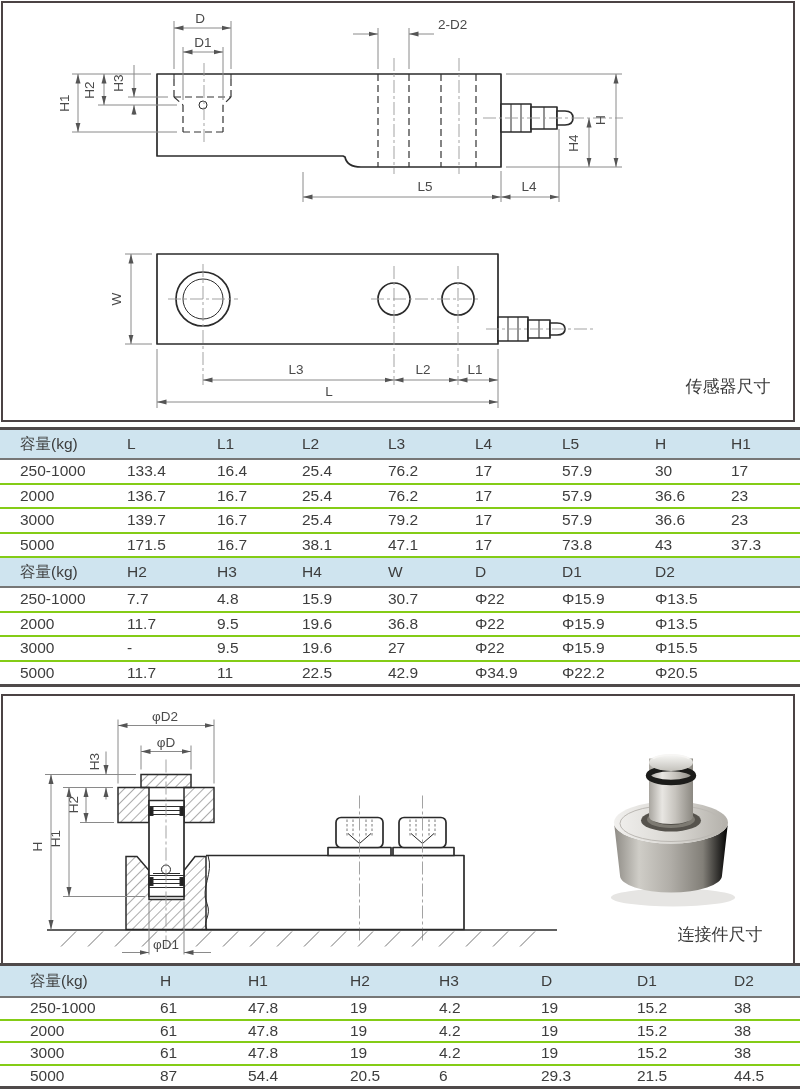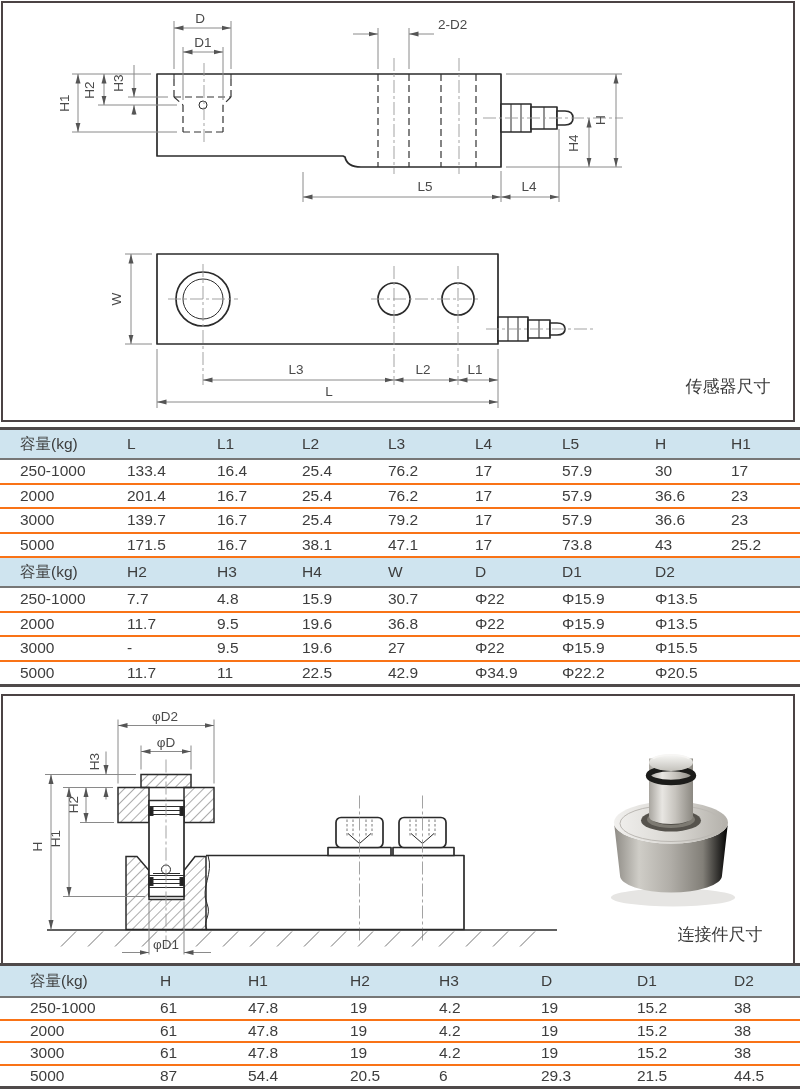--- a/index.html
+++ b/index.html
@@ -9,21 +9,21 @@
   #box-connector{top:694px;height:272px;}
   .dbox svg{display:block;width:100%;height:100%;}
   .spec-table{position:absolute;left:0;width:800px;border-top:3px solid #4f4a4a;border-bottom:3px solid #4f4a4a;box-sizing:border-box;background:#fff;}
   #table-sensor{top:427px;}
   #table-connector{top:963px;}
   .trow{display:grid;align-items:center;padding-left:20px;font-size:15.5px;}
   .t1 .trow{grid-template-columns:107px 90px 85px 86px 87px 87px 93px 76px auto;}
   .t2 .trow{padding-left:30px;grid-template-columns:130px 88px 102px 89px 102px 96px 97px auto;}
   .thead{background:#cfe4ef;height:28px;border-bottom:2px solid #767676;}
   .t2 .thead{height:30px;}
-  .tdata{height:22.6px;border-bottom:2px solid #f97316;}
+  .tdata{height:22.6px;border-bottom:2px solid #84cc16;}
   .t1 .tdata{height:22.5px;}
   .t2 .tdata{height:20.5px;}
   .trow:last-child{border-bottom:none;}
   .tcell{white-space:nowrap;overflow:visible;}
   
   .obj{stroke:#2b2b2b;stroke-width:1.7;fill:none;stroke-linejoin:round;}
   .objw{stroke:#2b2b2b;stroke-width:1.7;fill:#fff;stroke-linejoin:round;}
   .hatched{stroke:#2b2b2b;stroke-width:1.5;}
   .thin{stroke:#2b2b2b;stroke-width:1;fill:none;}
   .dash{stroke:#333;stroke-width:1.2;fill:none;stroke-dasharray:7 4;}
@@ -178,21 +178,21 @@
       <div class="tcell">16.4</div>
       <div class="tcell">25.4</div>
       <div class="tcell">76.2</div>
       <div class="tcell">17</div>
       <div class="tcell">57.9</div>
       <div class="tcell">30</div>
       <div class="tcell">17</div>
     </div>
     <div class="trow tdata">
       <div class="tcell">2000</div>
-      <div class="tcell">201.4</div>
+      <div class="tcell">136.7</div>
       <div class="tcell">16.7</div>
       <div class="tcell">25.4</div>
       <div class="tcell">76.2</div>
       <div class="tcell">17</div>
       <div class="tcell">57.9</div>
       <div class="tcell">36.6</div>
       <div class="tcell">23</div>
     </div>
     <div class="trow tdata">
       <div class="tcell">3000</div>
@@ -207,21 +207,21 @@
     </div>
     <div class="trow tdata">
       <div class="tcell">5000</div>
       <div class="tcell">171.5</div>
       <div class="tcell">16.7</div>
       <div class="tcell">38.1</div>
       <div class="tcell">47.1</div>
       <div class="tcell">17</div>
       <div class="tcell">73.8</div>
       <div class="tcell">43</div>
-      <div class="tcell">25.2</div>
+      <div class="tcell">37.3</div>
     </div>
     <div class="trow thead">
       <div class="tcell">容量(kg)</div>
       <div class="tcell">H2</div>
       <div class="tcell">H3</div>
       <div class="tcell">H4</div>
       <div class="tcell">W</div>
       <div class="tcell">D</div>
       <div class="tcell">D1</div>
       <div class="tcell">D2</div>

